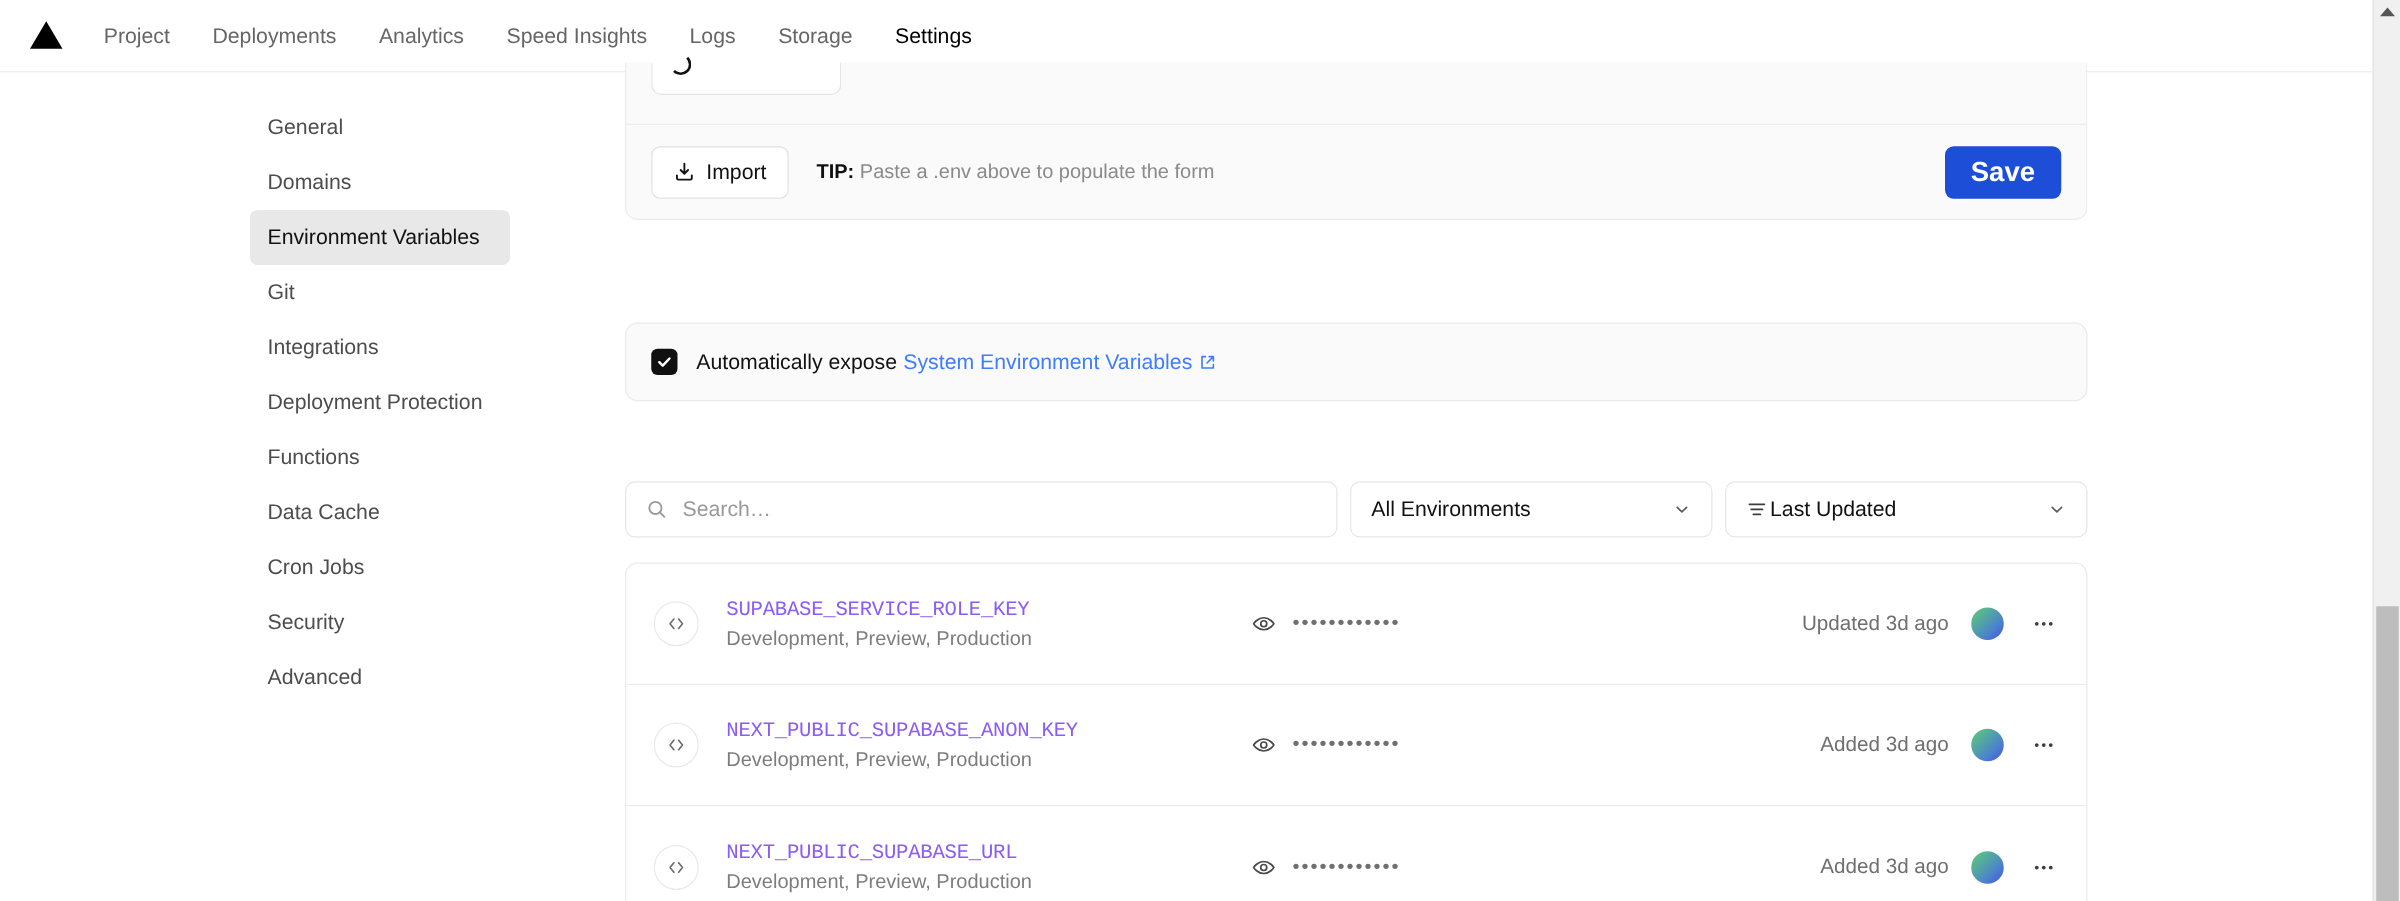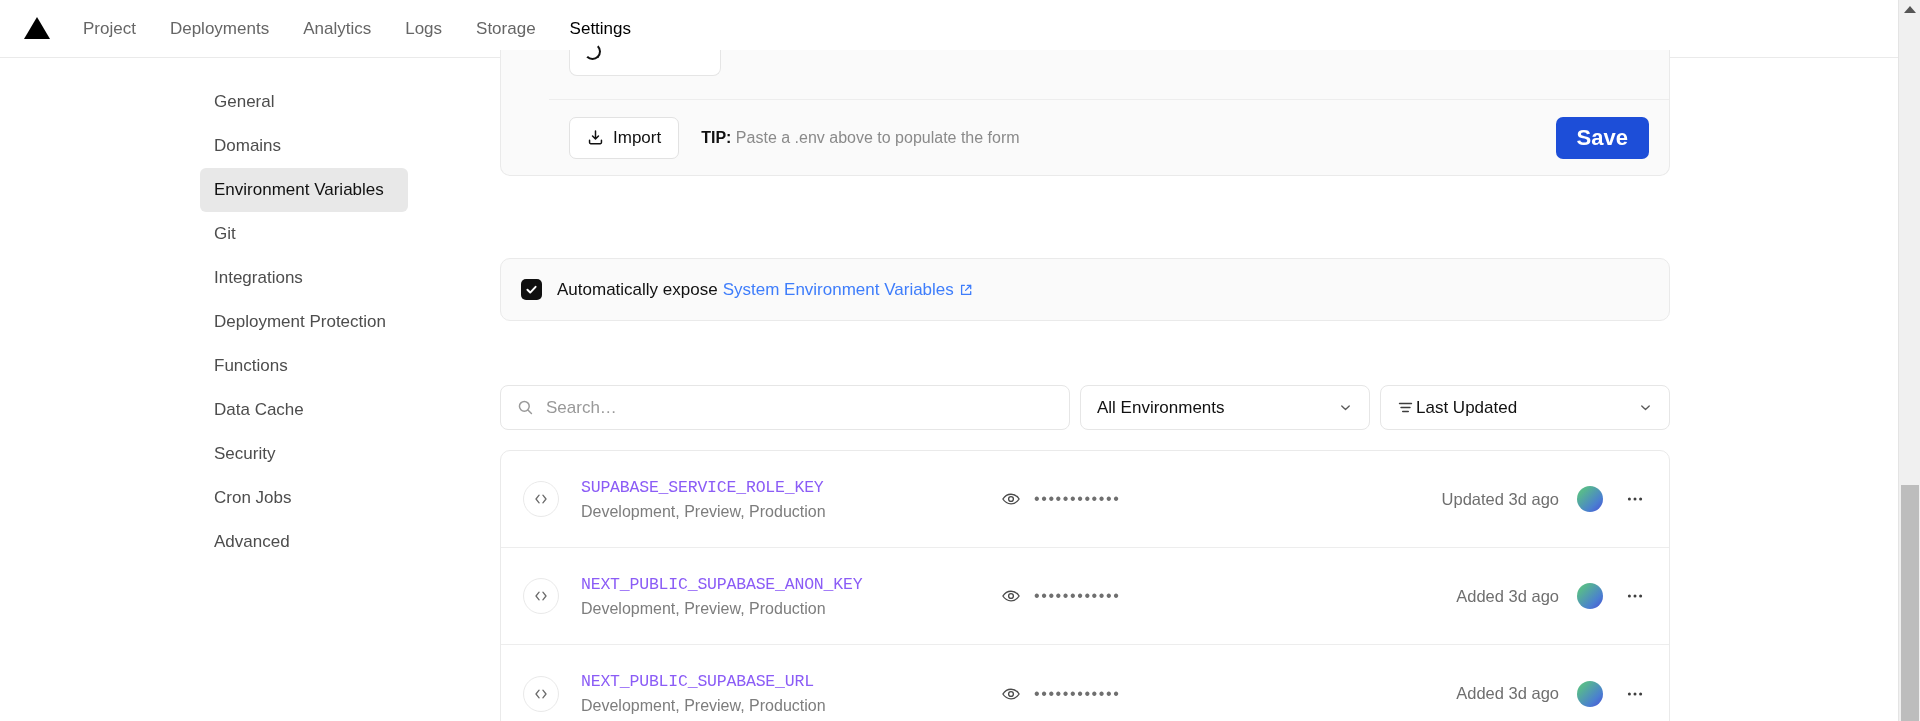--- a/index.html
+++ b/index.html
@@ -92,21 +92,20 @@
   
   .cut-card {
     position: absolute;
     top: -8px; left: 0;
     width: 1170px;
     background: #fafafa;
     border: 1px solid #eaeaea;
     border-top: none;
     border-radius: 0 0 10px 10px;
     padding-bottom: 0;
-    padding-left: 48px;
   }
   .cut-stub {
     margin: 0 0 0 20px;
     width: 152px; height: 26px;
     background: #ffffff;
     border: 1px solid #e5e5e5;
     border-top: none;
     border-radius: 0 0 8px 8px;
     position: relative;
   }
@@ -351,20 +350,23 @@
     <div class="nav-item">
       <span>Project</span>
     </div>
     <div class="nav-item">
       <span>Deployments</span>
     </div>
     <div class="nav-item">
       <span>Analytics</span>
     </div>
     <div class="nav-item">
+      <span>Speed Insights</span>
+    </div>
+    <div class="nav-item">
       <span>Logs</span>
     </div>
     <div class="nav-item">
       <span>Storage</span>
     </div>
     <div class="nav-item active">
       <span>Settings</span>
     </div>
   </div>
 </div>
@@ -390,24 +392,24 @@
     <div class="side-item">
       <span>Deployment Protection</span>
     </div>
     <div class="side-item">
       <span>Functions</span>
     </div>
     <div class="side-item">
       <span>Data Cache</span>
     </div>
     <div class="side-item">
+      <span>Cron Jobs</span>
+    </div>
+    <div class="side-item">
       <span>Security</span>
-    </div>
-    <div class="side-item">
-      <span>Cron Jobs</span>
     </div>
     <div class="side-item">
       <span>Advanced</span>
     </div>
   </div>
 
   <div class="content">
 
     <div class="cut-card">
       <div class="cut-stub"></div>

